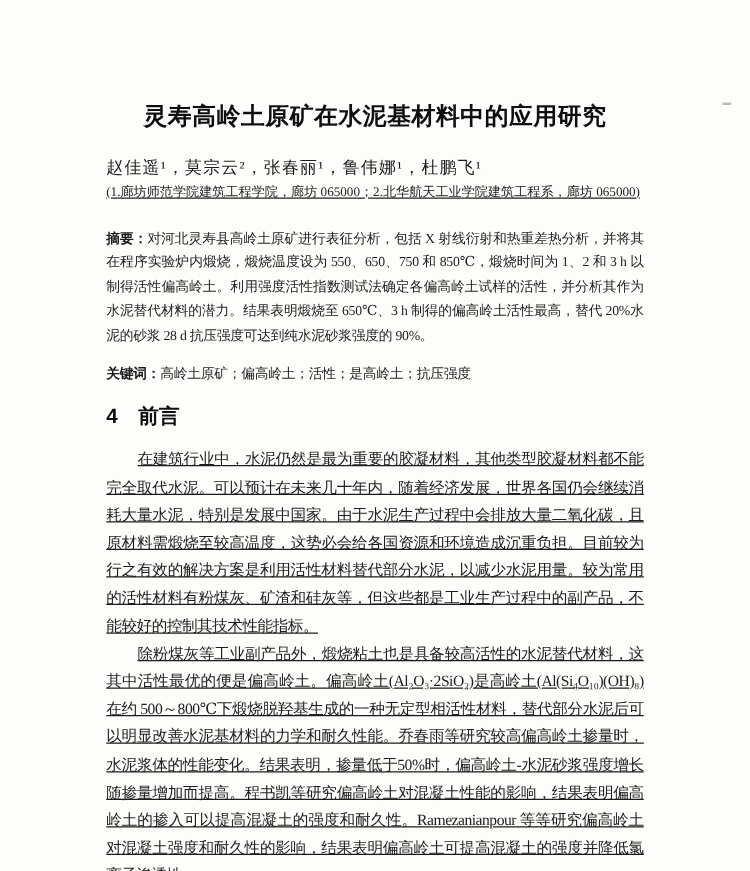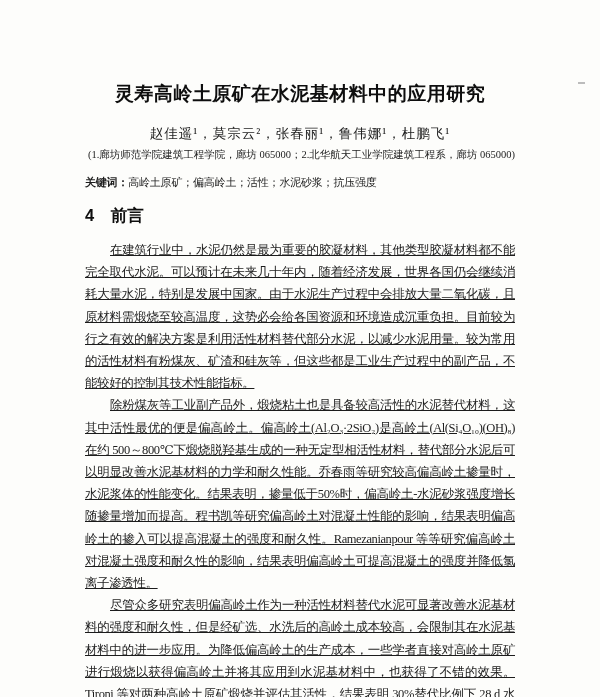--- a/index.html
+++ b/index.html
@@ -17,26 +17,26 @@
     position:relative;width:600px;height:697px;overflow:hidden;
     box-sizing:border-box;padding:28px 85px 0 85px;margin-top:41px;
   }
   .title{
     text-align:center;
     font-family:"Liberation Sans","DejaVu Sans",sans-serif;
     font-weight:bold;font-size:19px;line-height:24px;
     letter-spacing:0.5px;color:#0e0e0e;
   }
   .authors{
-    margin-top:19px;text-align:center;
+    margin-top:19px;
     font-size:13.5px;line-height:17px;letter-spacing:1px;
   }
   .affiliation{
-    margin-top:6px;text-align:right;
-    font-size:10.5px;line-height:14px;color:#222;
+    margin-top:6px;text-align:left;
+    font-size:10.5px;line-height:14px;color:#222;text-decoration:underline;
   }
   .abstract{
     margin-top:20px;
     font-size:11px;line-height:19.5px;
     text-align:justify;letter-spacing:-0.2px;
   }
   .abstract .label,.keywords .label{
     font-weight:bold;
     font-family:"Liberation Sans","DejaVu Sans",sans-serif;
     font-size:11px;
@@ -73,22 +73,23 @@
 <div class="page">
 
   <div class="scan-artifact"></div>
 
   <h1 class="title">灵寿高岭土原矿在水泥基材料中的应用研究</h1>
 
   <div class="authors">赵佳遥¹，莫宗云²，张春丽¹，鲁伟娜¹，杜鹏飞¹</div>
 
   <div class="affiliation">(1.廊坊师范学院建筑工程学院，廊坊 065000；2.北华航天工业学院建筑工程系，廊坊 065000)</div>
 
+  <p class="abstract"><span class="label">摘要：</span><span>对河北灵寿县高岭土原矿进行表征分析，包括 X 射线衍射和热重差热分析，并将其在程序实验炉内煅烧，煅烧温度设为 550、650、750 和 850℃，煅烧时间为 1、2 和 3 h 以制得活性偏高岭土。利用强度活性指数测试法确定各偏高岭土试样的活性，并分析其作为水泥替代材料的潜力。结果表明煅烧至 650℃、3 h 制得的偏高岭土活性最高，替代 20%水泥的砂浆 28 d 抗压强度可达到纯水泥砂浆强度的 90%。</span></p>
 
-  <p class="keywords"><span class="label">关键词：</span><span>高岭土原矿；偏高岭土；活性；水泥砂浆；抗压强度</span></p>
+  <p class="keywords"><span class="label">关键词：</span><span>高岭土原矿；偏高岭土；活性；是高岭土；抗压强度</span></p>
 
   <h2 class="section-heading">4　前言</h2>
 
   <div class="body-text">
     <p class="body-para">在建筑行业中，水泥仍然是最为重要的胶凝材料，其他类型胶凝材料都不能完全取代水泥。可以预计在未来几十年内，随着经济发展，世界各国仍会继续消耗大量水泥，特别是发展中国家。由于水泥生产过程中会排放大量二氧化碳，且原材料需煅烧至较高温度，这势必会给各国资源和环境造成沉重负担。目前较为行之有效的解决方案是利用活性材料替代部分水泥，以减少水泥用量。较为常用的活性材料有粉煤灰、矿渣和硅灰等，但这些都是工业生产过程中的副产品，不能较好的控制其技术性能指标。</p>
     <p class="body-para">除粉煤灰等工业副产品外，煅烧粘土也是具备较高活性的水泥替代材料，这其中活性最优的便是偏高岭土。偏高岭土(Al₂O₃·2SiO₂)是高岭土(Al(Si₄O₁₀)(OH)₈)在约 500～800℃下煅烧脱羟基生成的一种无定型相活性材料，替代部分水泥后可以明显改善水泥基材料的力学和耐久性能。乔春雨等研究较高偏高岭土掺量时，水泥浆体的性能变化。结果表明，掺量低于50%时，偏高岭土-水泥砂浆强度增长随掺量增加而提高。程书凯等研究偏高岭土对混凝土性能的影响，结果表明偏高岭土的掺入可以提高混凝土的强度和耐久性。Ramezanianpour 等等研究偏高岭土对混凝土强度和耐久性的影响，结果表明偏高岭土可提高混凝土的强度并降低氯离子渗透性。</p>
     <p class="body-para">尽管众多研究表明偏高岭土作为一种活性材料替代水泥可显著改善水泥基材料的强度和耐久性，但是经矿选、水洗后的高岭土成本较高，会限制其在水泥基材料中的进一步应用。为降低偏高岭土的生产成本，一些学者直接对高岭土原矿进行煅烧以获得偏高岭土并将其应用到水泥基材料中，也获得了不错的效果。Tironi 等对两种高岭土原矿煅烧并评估其活性，结果表明 30%替代比例下 28 d 水泥砂浆抗压强度都高于纯水泥砂浆。Badogiannis 等研究低高岭石含量的希腊高岭土煅烧后的活性，并将其掺入混凝土中，结果表明混凝土的强度和耐</p>
   </div>
 
   <div class="page-number">224</div>

